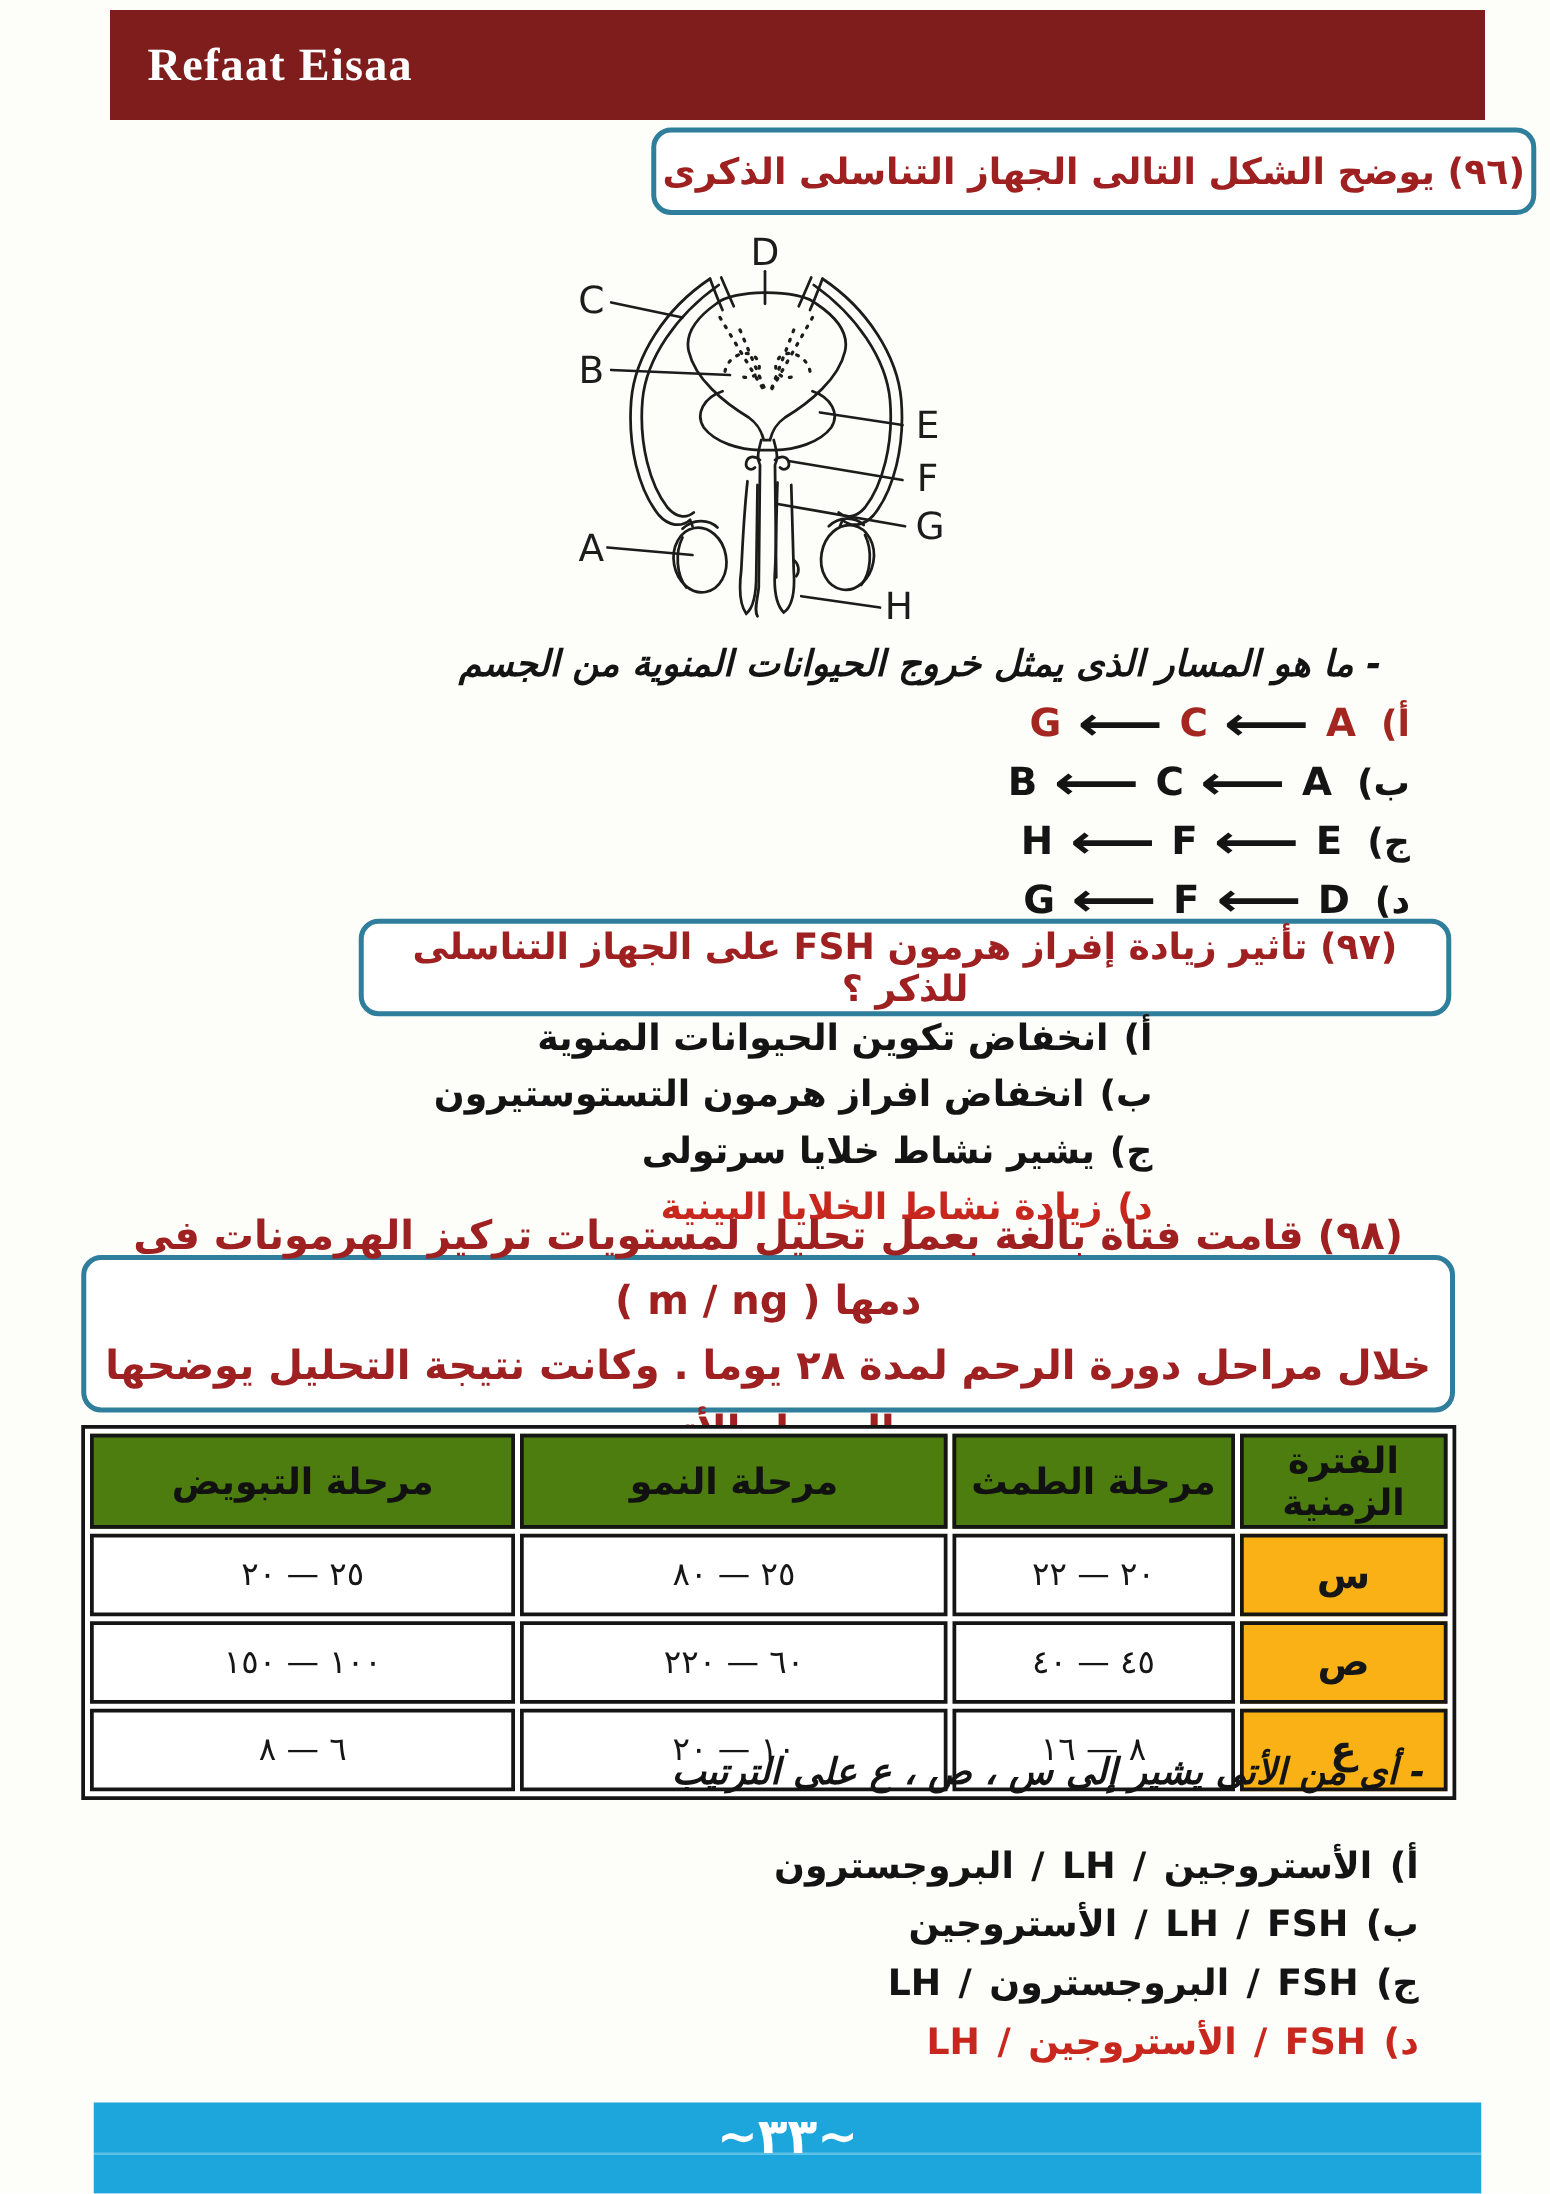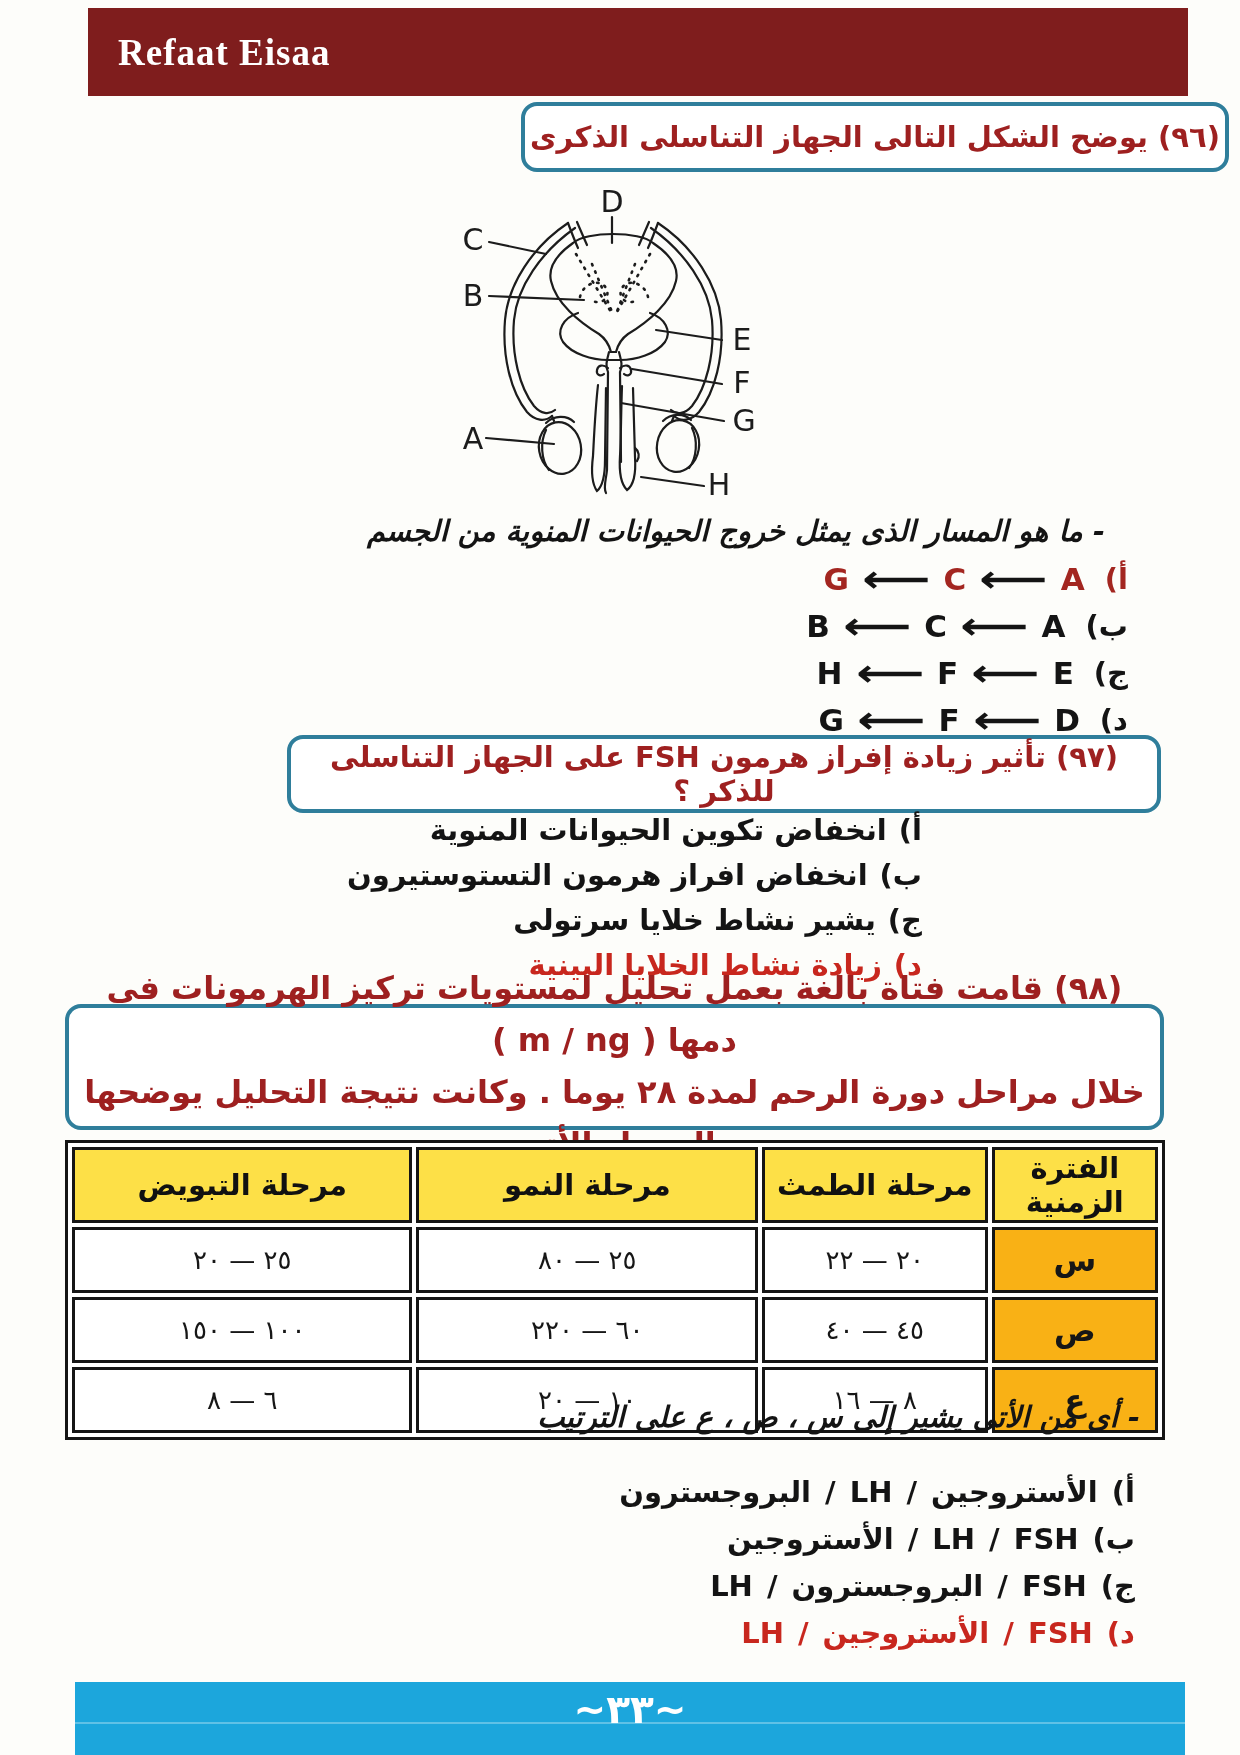--- a/index.html
+++ b/index.html
@@ -36,21 +36,21 @@
 
   
   .txt-opt{direction:rtl;text-align:right;font-weight:700;font-size:29px;color:#141414;
            display:flex;flex-direction:row;gap:12px;white-space:nowrap;}
   .txt-opt.hl{color:#c8271e;}
 
   
   table.hormones{border-collapse:separate;border-spacing:4px;border:3px solid #151515;
                  width:1100px;direction:rtl;background:#fff;}
   table.hormones th,table.hormones td{border:3px solid #151515;text-align:center;vertical-align:middle;}
-  table.hormones th{background:#fde047;font-size:29px;font-weight:700;height:46px;color:#111;}
+  table.hormones th{background:#4d7c0f;font-size:29px;font-weight:700;height:46px;color:#111;}
   td.period{background:#f9b115;font-size:31px;font-weight:700;height:58px;}
   td.range{background:#fff;height:58px;}
   .range-val{direction:ltr;unicode-bidi:bidi-override;font-weight:400;font-size:26px;}
 
   
   .slash-opt{display:flex;flex-direction:row-reverse;align-items:center;gap:14px;
              height:44px;font-weight:700;font-size:29px;color:#141414;white-space:nowrap;}
   .slash-opt .opt-label{direction:rtl;unicode-bidi:isolate;}
   .slash-opt .part{direction:rtl;unicode-bidi:isolate;}
   .slash-opt.hl{color:#c8271e;}

